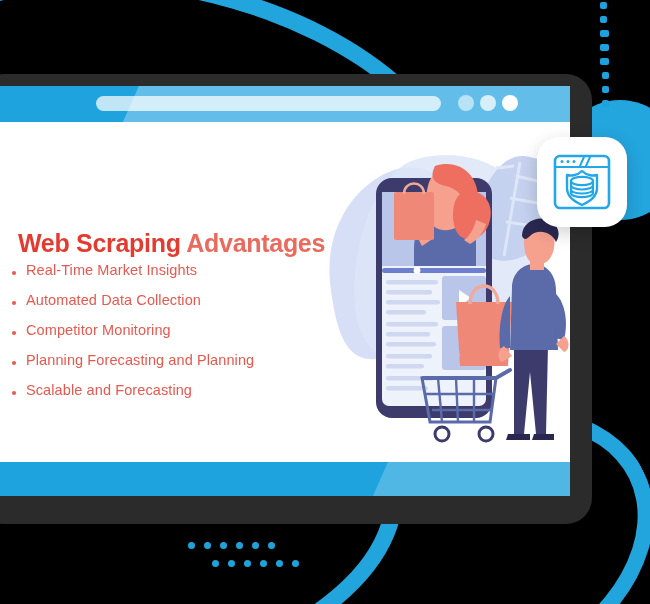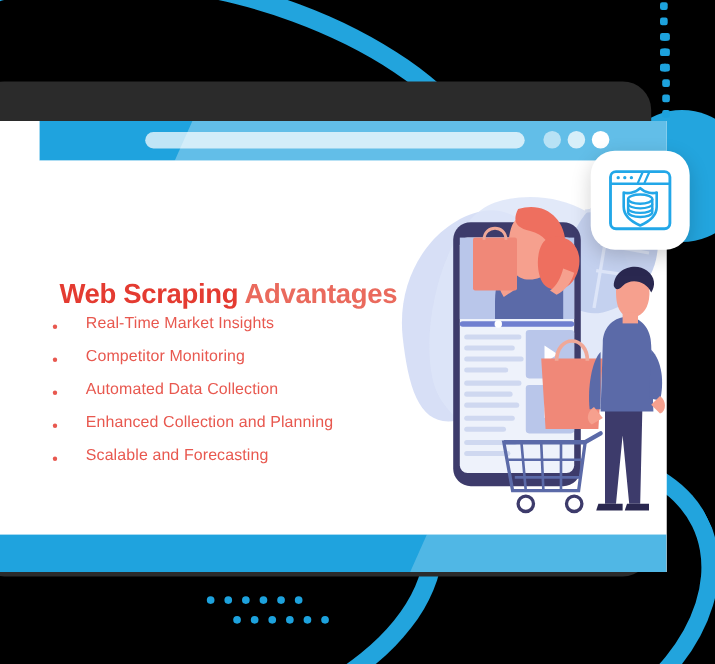--- a/index.html
+++ b/index.html
@@ -31,43 +31,43 @@
   .dotgrid i{display:block;width:7px;height:7px;border-radius:2px;background:#1da2dd;}
   .dotgrid.round i{border-radius:50%;}
   #dots-tr-a{left:602px;top:30px;grid-template-columns:7px;}
   #dots-tr-b{left:600px;top:2px;grid-template-columns:7px;}
   #dots-bot-a{left:188px;top:542px;grid-auto-flow:column;grid-template-rows:7px;gap:9px;}
   #dots-bot-b{left:212px;top:560px;grid-auto-flow:column;grid-template-rows:7px;gap:9px;}
 
   
   #monitor{position:absolute;left:-22px;top:74px;width:614px;height:450px;
     background:#2b2b2b;border-radius:26px;}
-  #screen{position:absolute;left:22px;top:36px;width:570px;height:410px;
-    background:#ffffff;overflow:hidden;padding-left:36px;}
+  #screen{position:absolute;left:22px;top:12px;width:570px;height:410px;
+    background:#ffffff;overflow:hidden;}
 
   
   #browser-bar{position:relative;height:36px;background:#1fa3de;overflow:hidden;}
   #bar-sheen{position:absolute;left:130px;top:-10px;width:600px;height:60px;
     background:rgba(255,255,255,.30);transform:skewX(-24deg);}
   #address-bar{position:absolute;left:96px;top:10px;width:345px;height:15px;
     border-radius:9px;background:rgba(255,255,255,.72);}
   .winbtn{position:absolute;top:9px;width:16px;height:16px;border-radius:50%;}
   #winbtn-1{left:458px;background:rgba(255,255,255,.55);}
   #winbtn-2{left:480px;background:rgba(255,255,255,.75);}
   #winbtn-3{left:502px;background:#ffffff;}
 
   
   #content{position:relative;height:374px;background:#fff;}
   #title{position:absolute;left:18px;top:92px;font-size:25px;letter-spacing:-.3px;
     white-space:nowrap;line-height:1;}
   #title .strong{font-weight:bold;color:#e43b31;}
   #title .soft{font-weight:bold;color:#ea6a5d;}
 
   #bullets{position:absolute;left:12px;top:140px;margin:0;padding:0;list-style:none;}
-  #bullets li{display:flex;align-items:flex-start;gap:26px;height:30px;
+  #bullets li{display:flex;align-items:flex-start;gap:10px;height:30px;
     font-size:14.5px;color:#e8584f;letter-spacing:.1px;}
   #bullets li .bullet{width:4px;height:4px;border-radius:50%;background:#e8584f;
     margin-top:9px;flex:0 0 auto;}
 
   
   #screen-foot{position:absolute;left:0;bottom:0;width:100%;height:34px;
     background:#1fa3de;overflow:hidden;}
   #foot-sheen{position:absolute;left:380px;top:-12px;width:400px;height:60px;
     background:rgba(255,255,255,.22);transform:skewX(-24deg);}
 
@@ -136,29 +136,29 @@
 
         <h1 id="title"><span class="strong">Web Scraping</span> <span class="soft">Advantages</span></h1>
 
         <ul id="bullets">
           <li>
               <span class="bullet"></span>
               <span>Real-Time Market Insights</span>
             </li>
           <li>
               <span class="bullet"></span>
+              <span>Automated Data Collection</span>
+            </li>
+          <li>
+              <span class="bullet"></span>
               <span>Competitor Monitoring</span>
             </li>
           <li>
               <span class="bullet"></span>
-              <span>Automated Data Collection</span>
-            </li>
-          <li>
-              <span class="bullet"></span>
-              <span>Enhanced Collection and Planning</span>
+              <span>Planning Forecasting and Planning</span>
             </li>
           <li>
               <span class="bullet"></span>
               <span>Scalable and Forecasting</span>
             </li>
         </ul>
 
         <svg id="illus" viewBox="0 0 252 330">
 
           <path d="M12 150 C6 90 44 44 84 36 C120 30 140 60 136 104 C131 160 104 212 70 224 C30 238 18 204 12 150Z" fill="#c9d4f3" opacity=".75"></path>

